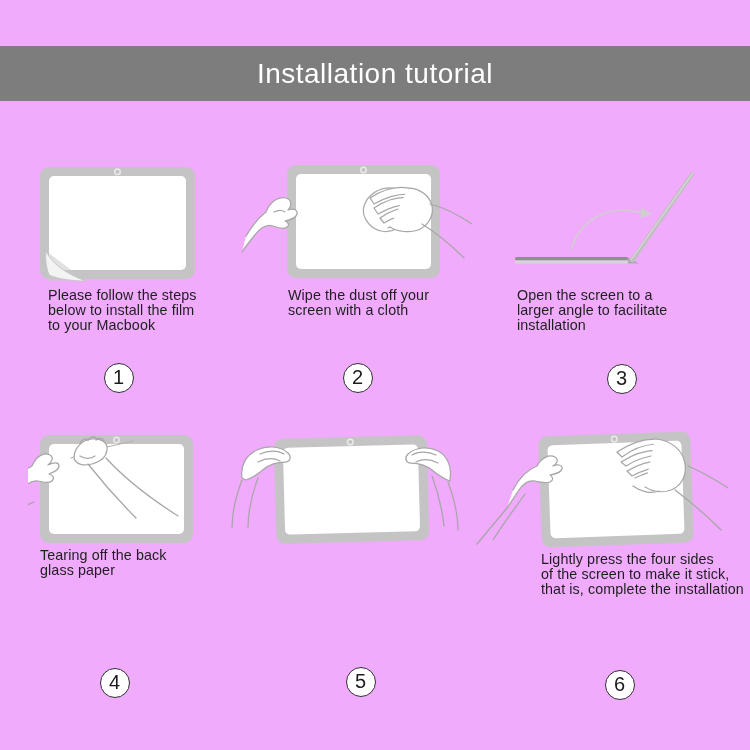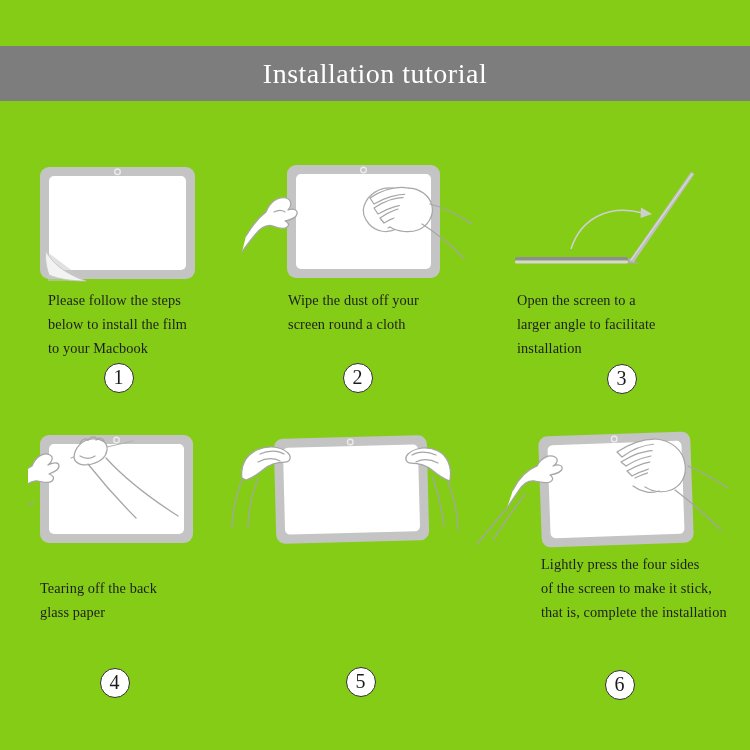--- a/index.html
+++ b/index.html
@@ -1,29 +1,29 @@
 <!DOCTYPE html>
 <html><head>
 <meta charset="utf-8">
 <style>
   html,body{margin:0;padding:0;background:#ffffff;}
   .canvas{
-    position:relative;width:750px;height:750px;background:#84cc16;overflow:hidden;
-    font-family:Liberation Serif, serif;
+    position:relative;width:750px;height:750px;background:#f0abfc;overflow:hidden;
+    font-family:Liberation Sans, sans-serif;
   }
   .banner{
     position:absolute;left:0;top:46px;width:750px;height:55px;
     background:#7d7d7d;display:flex;align-items:center;justify-content:center;
   }
   .banner-title{
     color:#ffffff;font-size:28px;font-weight:400;letter-spacing:.5px;
   }
   .illu{position:absolute;}
   .caption{
-    position:absolute;white-space:pre;font-size:14.3px;line-height:24px;
+    position:absolute;white-space:pre;font-size:14.3px;line-height:15px;
     color:#1e1e1e;letter-spacing:.1px;
   }
   .numcircle{
     position:absolute;width:28px;height:28px;border:1.6px solid #2f2f2f;border-radius:50%;
     display:flex;align-items:center;justify-content:center;
     font-size:20px;color:#1c1c1c;background:#ffffff;
   }
   .frame{fill:#c4c4c4;}
   .screen{fill:#ffffff;}
   .cam{fill:none;stroke:#ebebeb;stroke-width:1.4;}
@@ -158,25 +158,25 @@
       <path class="hand" d="M38,64 C44,52 52,44 62,40 C66,32 74,28 80,31 C84,33 82,38 78,40 C83,38 88,39 87,43 C86,47 80,48 75,49 C78,51 79,54 75,56 C71,58 65,56 60,55 C54,54 48,58 44,64 C40,70 36,76 32,82"></path>
       <path class="hline" d="M32,82 C22,94 12,106 2,118"></path>
       <path class="hline" d="M50,68 C40,82 28,98 18,114"></path>
     </g>
   </svg>
 
   <div class="caption" style="left:48px;top:288px">Please follow the steps
 below to install the film
 to your Macbook</div>
   <div class="caption" style="left:288px;top:288px">Wipe the dust off your
-screen round a cloth</div>
+screen with a cloth</div>
   <div class="caption" style="left:517px;top:288px">Open the screen to a
 larger angle to facilitate
 installation</div>
-  <div class="caption" style="left:40px;top:576px">Tearing off the back
+  <div class="caption" style="left:40px;top:548px">Tearing off the back
 glass paper</div>
   <div class="caption" style="left:541px;top:552px">Lightly press the four sides
 of the screen to make it stick,
 that is, complete the installation</div>
 
   <div class="numcircle" style="left:103.5px;top:362.5px">1</div>
   <div class="numcircle" style="left:342.5px;top:362.5px">2</div>
   <div class="numcircle" style="left:606.5px;top:363.5px">3</div>
   <div class="numcircle" style="left:99.5px;top:667.5px">4</div>
   <div class="numcircle" style="left:345.5px;top:666.5px">5</div>

